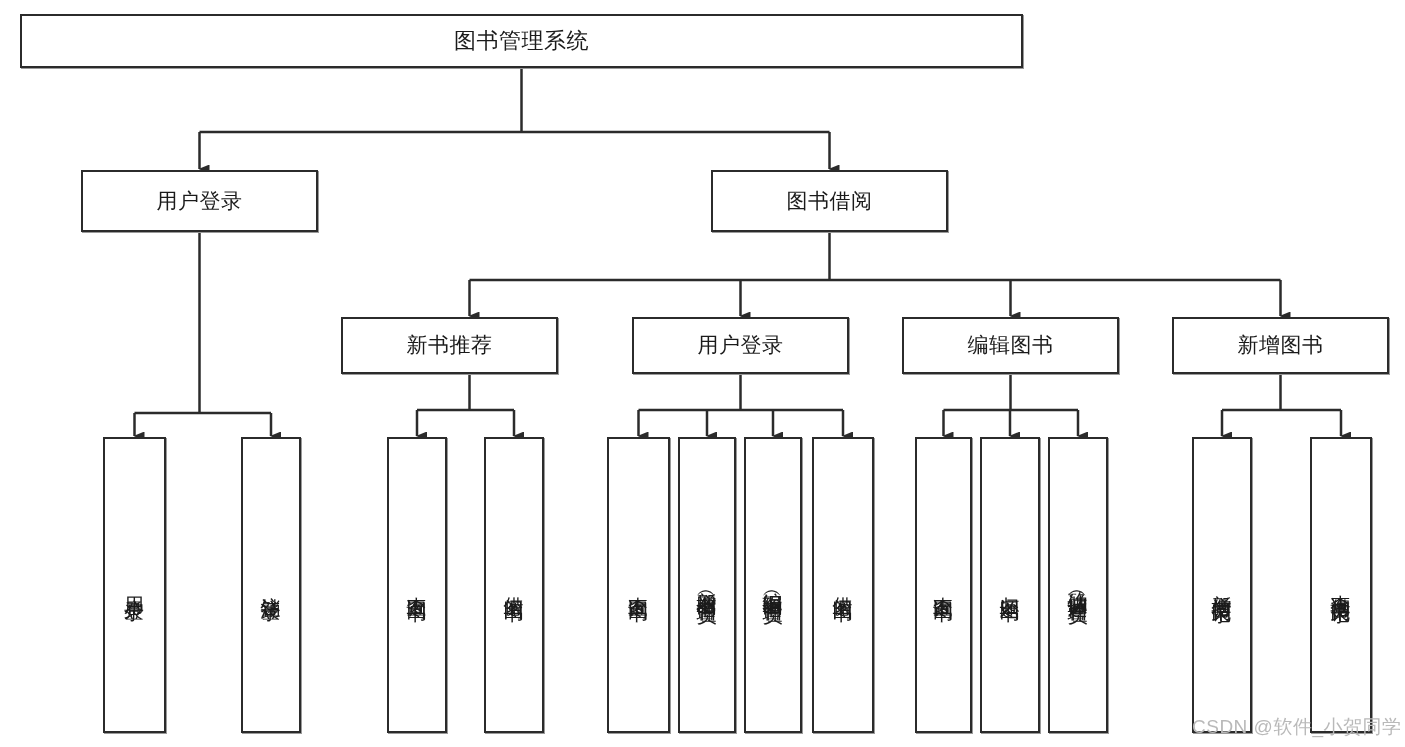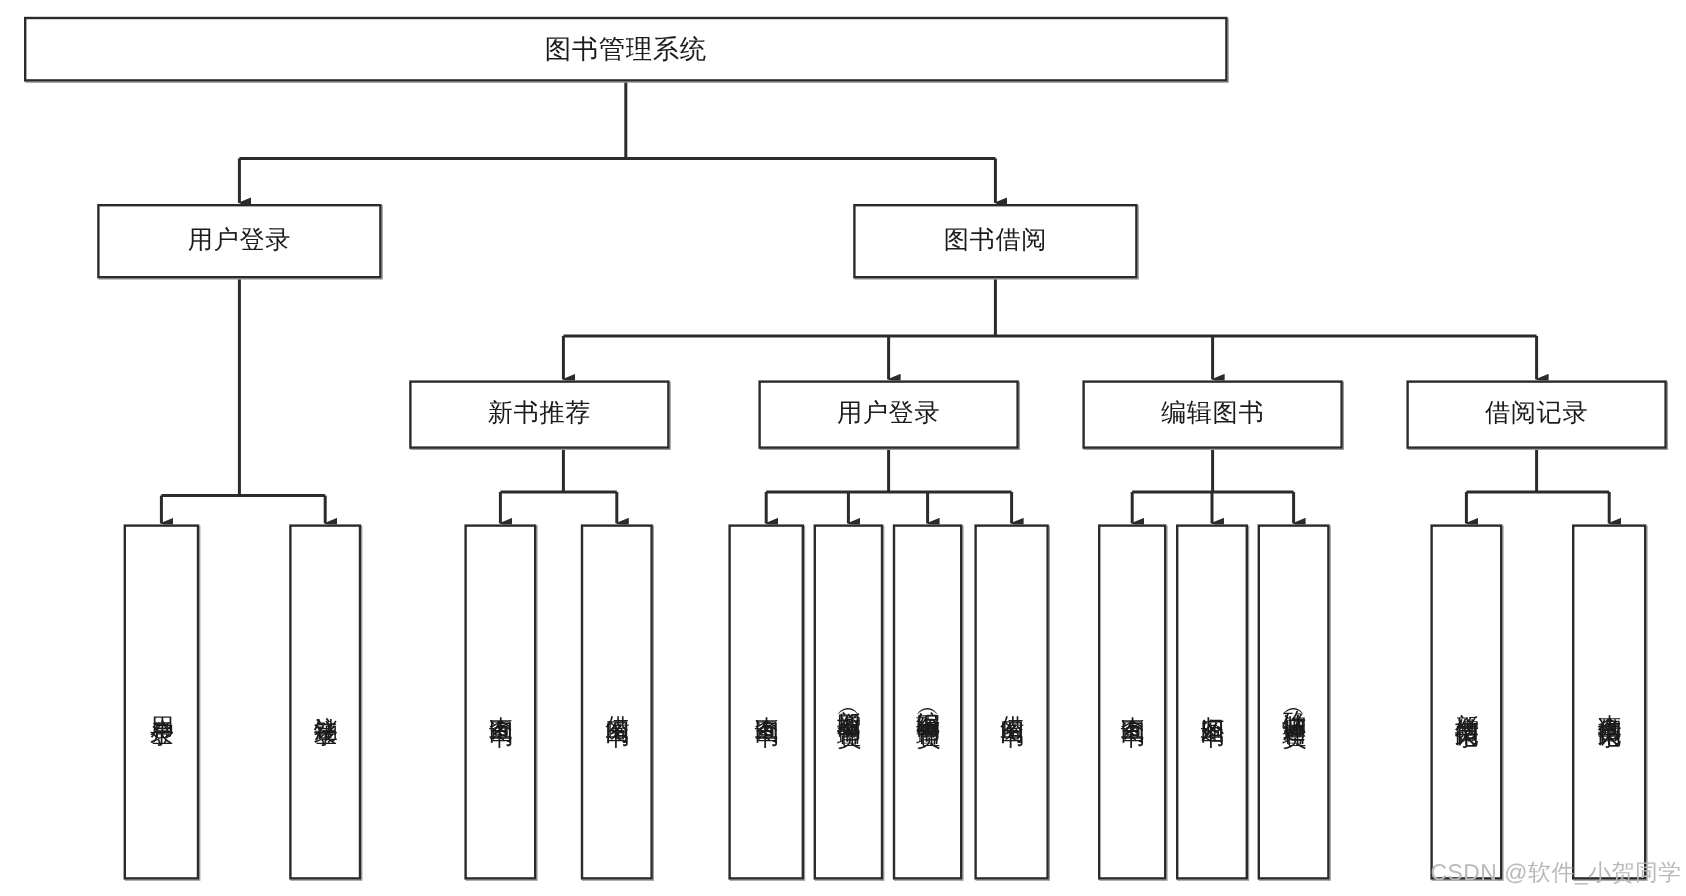--- a/index.html
+++ b/index.html
@@ -125,21 +125,21 @@
       <div class="node-box" style="left: 341px; top: 317px; width: 217px; height: 57px; justify-content: center;">
         <div class="node-label horizontal">新书推荐</div>
       </div>
       <div class="node-box" style="left: 632px; top: 317px; width: 217px; height: 57px;">
         <div class="node-label horizontal">用户登录</div>
       </div>
       <div class="node-box" style="left: 902px; top: 317px; width: 217px; height: 57px;">
         <div class="node-label horizontal">编辑图书</div>
       </div>
       <div class="node-box" style="left: 1172px; top: 317px; width: 217px; height: 57px;">
-        <div class="node-label horizontal">借阅记录</div>
+        <div class="node-label horizontal">新增图书</div>
       </div>
       <div class="node-box" style="left: 103px; top: 437px; width: 63px; height: 296px;">
         <div class="node-label vertical">用户登录</div>
       </div>
       <div class="node-box" style="left: 241px; top: 437px; width: 60px; height: 296px;">
         <div class="node-label vertical">注销登录</div>
       </div>
       <div class="node-box" style="left: 387px; top: 437px; width: 60px; height: 296px;">
         <div class="node-label vertical">查询图书</div>
       </div>

